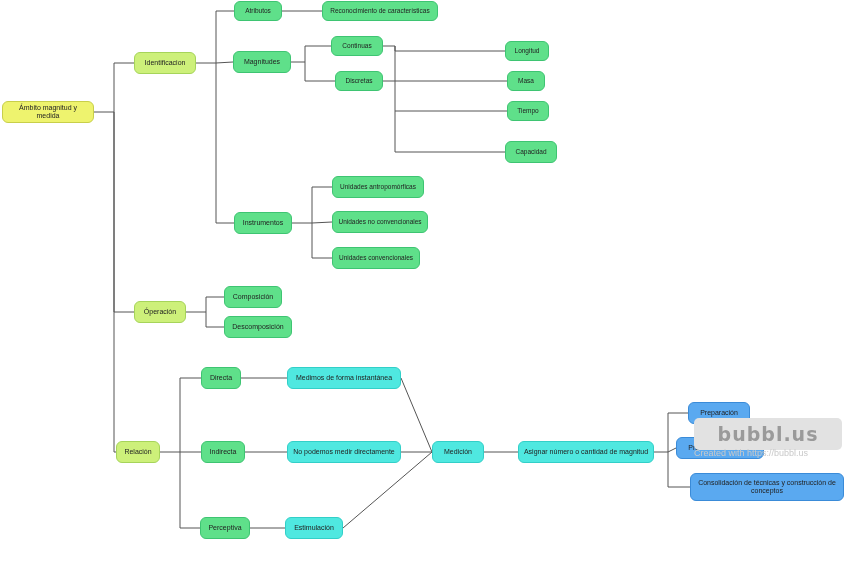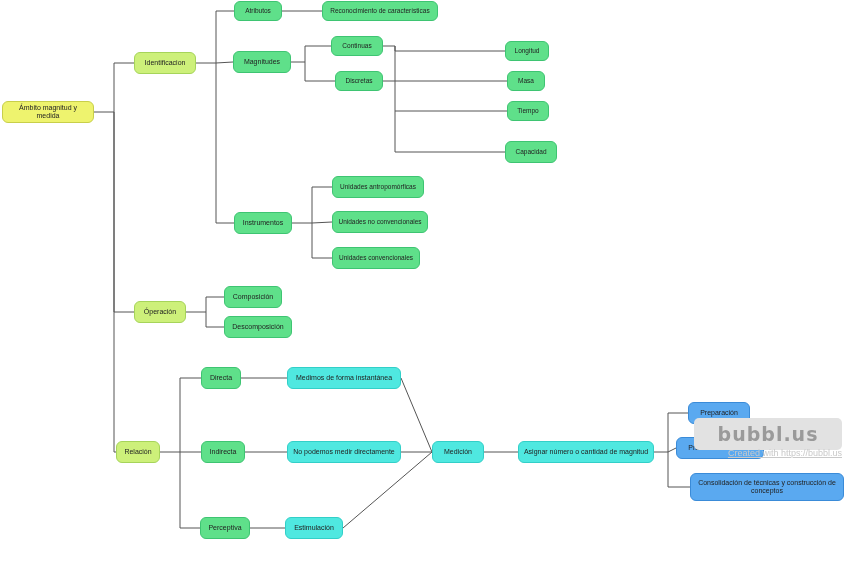--- a/index.html
+++ b/index.html
@@ -4,21 +4,21 @@
 <style>
   html,body{margin:0;padding:0;}
   body{width:848px;height:561px;background:#ffffff;font-family:"Liberation Sans",sans-serif;overflow:hidden;position:relative;}
   #canvas{position:absolute;left:0;top:0;width:848px;height:468px;}
   .node{position:absolute;box-sizing:border-box;border-radius:6px;display:flex;align-items:center;justify-content:center;text-align:center;line-height:1.15;padding:2px 4px;}
   .node span{display:block;width:100%;}
   svg.links{position:absolute;left:0;top:0;width:848px;height:561px;pointer-events:none;}
   #logo{position:absolute;right:6px;bottom:4px;width:148px;height:46px;}
   .logo-box{position:absolute;left:0;top:0;width:148px;height:32px;background:#e2e2e2;border-radius:5px;display:flex;align-items:center;justify-content:center;}
   .logo-text{font-family:"DejaVu Sans",sans-serif;font-weight:bold;font-size:19px;color:#9a9a9a;letter-spacing:1px;}
-  .logo-url{position:absolute;left:0;top:30px;width:148px;text-align:right;font-size:9px;color:#c9c9c9;text-decoration:underline;}
+  .logo-url{position:absolute;left:0;top:30px;width:148px;text-align:left;font-size:9px;color:#c9c9c9;}
 </style>
 </head>
 <body>
 
 <div id="canvas">
   <svg class="links" id="links-svg">
       <path d="M94,112 L114,112 L114,63 L134,63" fill="none" stroke="#555555" stroke-width="1"></path>
       <path d="M114,112 L114,312 L134,312" fill="none" stroke="#555555" stroke-width="1"></path>
       <path d="M114,112 L114,452 L116,452" fill="none" stroke="#555555" stroke-width="1"></path>
       <path d="M196,63 L216,63 L216,11 L234,11" fill="none" stroke="#555555" stroke-width="1"></path>

